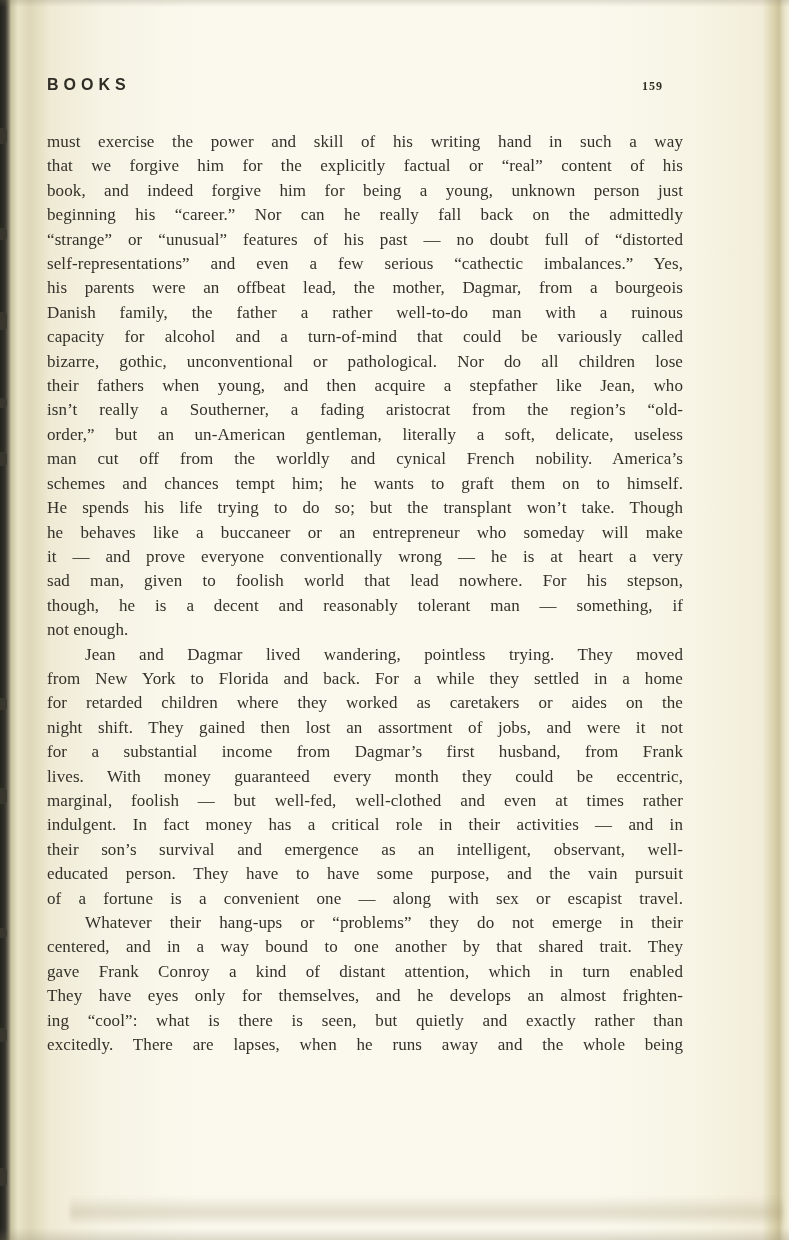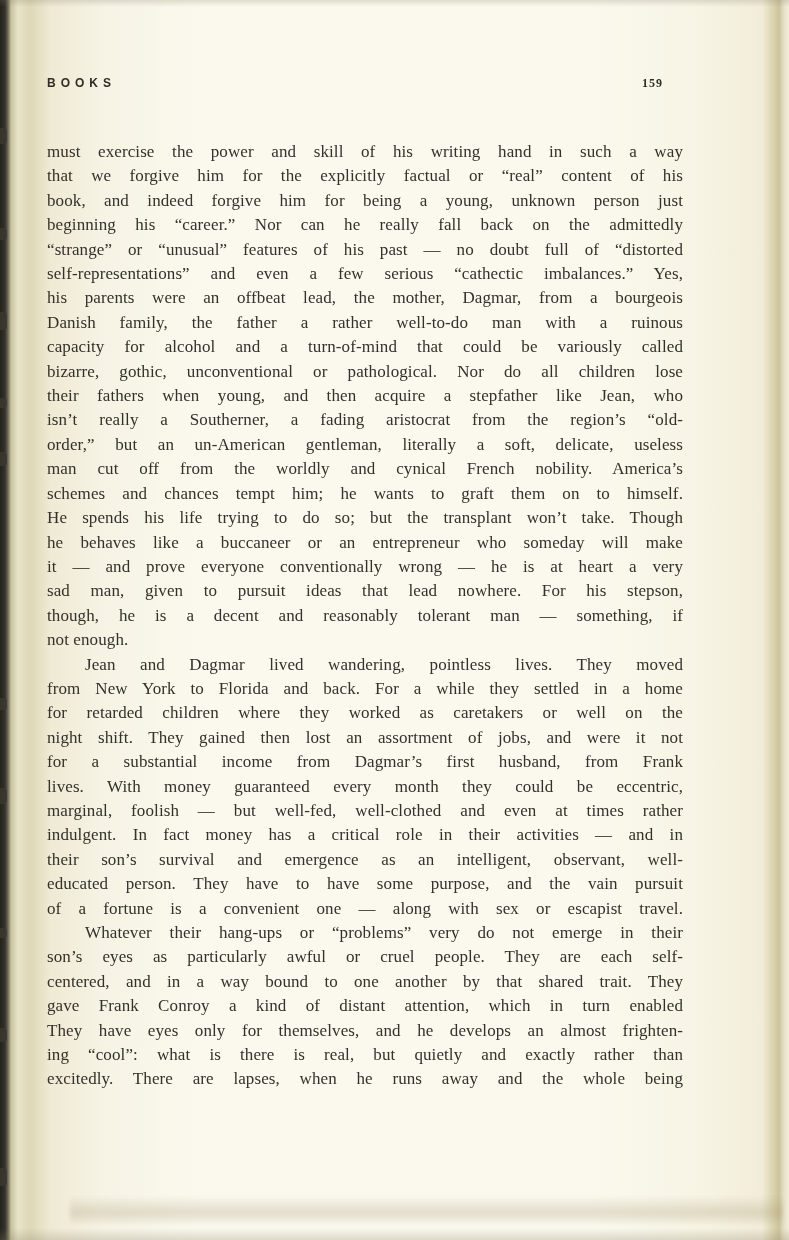--- a/index.html
+++ b/index.html
@@ -22,27 +22,27 @@
   .nick{position:absolute;left:0;width:7px;background:#3a382f;border-radius:0 4px 4px 0;opacity:.85}
   .bottom-shadow{
     position:absolute;left:70px;right:6px;top:1196px;height:30px;
     background:linear-gradient(180deg, rgba(150,138,98,0) 0%, rgba(150,138,98,.25) 55%, rgba(150,138,98,0) 100%);
     filter:blur(2px);
   }
   .content{position:absolute;left:47px;top:76px;width:636px}
   .header{display:flex;justify-content:space-between;align-items:baseline;height:16px}
   .running-head{
     font-family:"Liberation Sans","DejaVu Sans",sans-serif;
-    font-weight:700;font-size:12px;letter-spacing:5px;color:#2f2d26;
+    font-weight:700;font-size:16px;letter-spacing:5px;color:#2f2d26;
   }
   .page-number{
     font-family:"Liberation Serif","DejaVu Serif",serif;
     font-weight:700;font-size:12px;letter-spacing:1px;color:#2f2d26;margin-right:20px;
   }
-  .text-block{margin-top:48px}
+  .text-block{margin-top:38px}
   .paragraph{margin:0}
   .line{
     font-size:17px;line-height:24.4px;color:#33312a;letter-spacing:.1px;
     text-align:justify;text-align-last:justify;
     white-space:normal;
   }
   .line.par-end{text-align-last:left}
   .line.indent{text-indent:38px}
 </style>
 </head>
@@ -80,41 +80,40 @@
           <div class="line">capacity for alcohol and a turn-of-mind that could be variously called</div>
           <div class="line">bizarre, gothic, unconventional or pathological. Nor do all children lose</div>
           <div class="line">their fathers when young, and then acquire a stepfather like Jean, who</div>
           <div class="line">isn’t really a Southerner, a fading aristocrat from the region’s “old-</div>
           <div class="line">order,” but an un-American gentleman, literally a soft, delicate, useless</div>
           <div class="line">man cut off from the worldly and cynical French nobility. America’s</div>
           <div class="line">schemes and chances tempt him; he wants to graft them on to himself.</div>
           <div class="line">He spends his life trying to do so; but the transplant won’t take. Though</div>
           <div class="line">he behaves like a buccaneer or an entrepreneur who someday will make</div>
           <div class="line">it — and prove everyone conventionally wrong — he is at heart a very</div>
-          <div class="line">sad man, given to pursuit ideas that lead nowhere. For his stepson,</div>
+          <div class="line">sad man, given to foolish world that lead nowhere. For his stepson,</div>
           <div class="line">though, he is a decent and reasonably tolerant man — something, if</div>
           <div class="line par-end">not enough.</div>
         </div>
         <div class="paragraph">
-          <div class="line indent">Jean and Dagmar lived wandering, pointless lives. They moved</div>
+          <div class="line indent">Jean and Dagmar lived wandering, pointless trying. They moved</div>
           <div class="line">from New York to Florida and back. For a while they settled in a home</div>
-          <div class="line">for retarded children where they worked as caretakers or well on the</div>
+          <div class="line">for retarded children where they worked as caretakers or aides on the</div>
           <div class="line">night shift. They gained then lost an assortment of jobs, and were it not</div>
           <div class="line">for a substantial income from Dagmar’s first husband, from Frank</div>
           <div class="line">lives. With money guaranteed every month they could be eccentric,</div>
           <div class="line">marginal, foolish — but well-fed, well-clothed and even at times rather</div>
           <div class="line">indulgent. In fact money has a critical role in their activities — and in</div>
           <div class="line">their son’s survival and emergence as an intelligent, observant, well-</div>
           <div class="line">educated person. They have to have some purpose, and the vain pursuit</div>
           <div class="line">of a fortune is a convenient one — along with sex or escapist travel.</div>
         </div>
         <div class="paragraph">
-          <div class="line indent">Whatever their hang-ups or “problems” very do not emerge in their</div>
-          <div class="line">son’s eyes as particularly awful or cruel people. They are each self-</div>
+          <div class="line indent">Whatever their hang-ups or “problems” they do not emerge in their</div>
           <div class="line">centered, and in a way bound to one another by that shared trait. They</div>
           <div class="line">gave Frank Conroy a kind of distant attention, which in turn enabled</div>
           <div class="line">They have eyes only for themselves, and he develops an almost frighten-</div>
-          <div class="line">ing “cool”: what is there is real, but quietly and exactly rather than</div>
+          <div class="line">ing “cool”: what is there is seen, but quietly and exactly rather than</div>
           <div class="line">excitedly. There are lapses, when he runs away and the whole being</div>
         </div>
       </div>
   </div>
 </div>
 
 </body></html>

